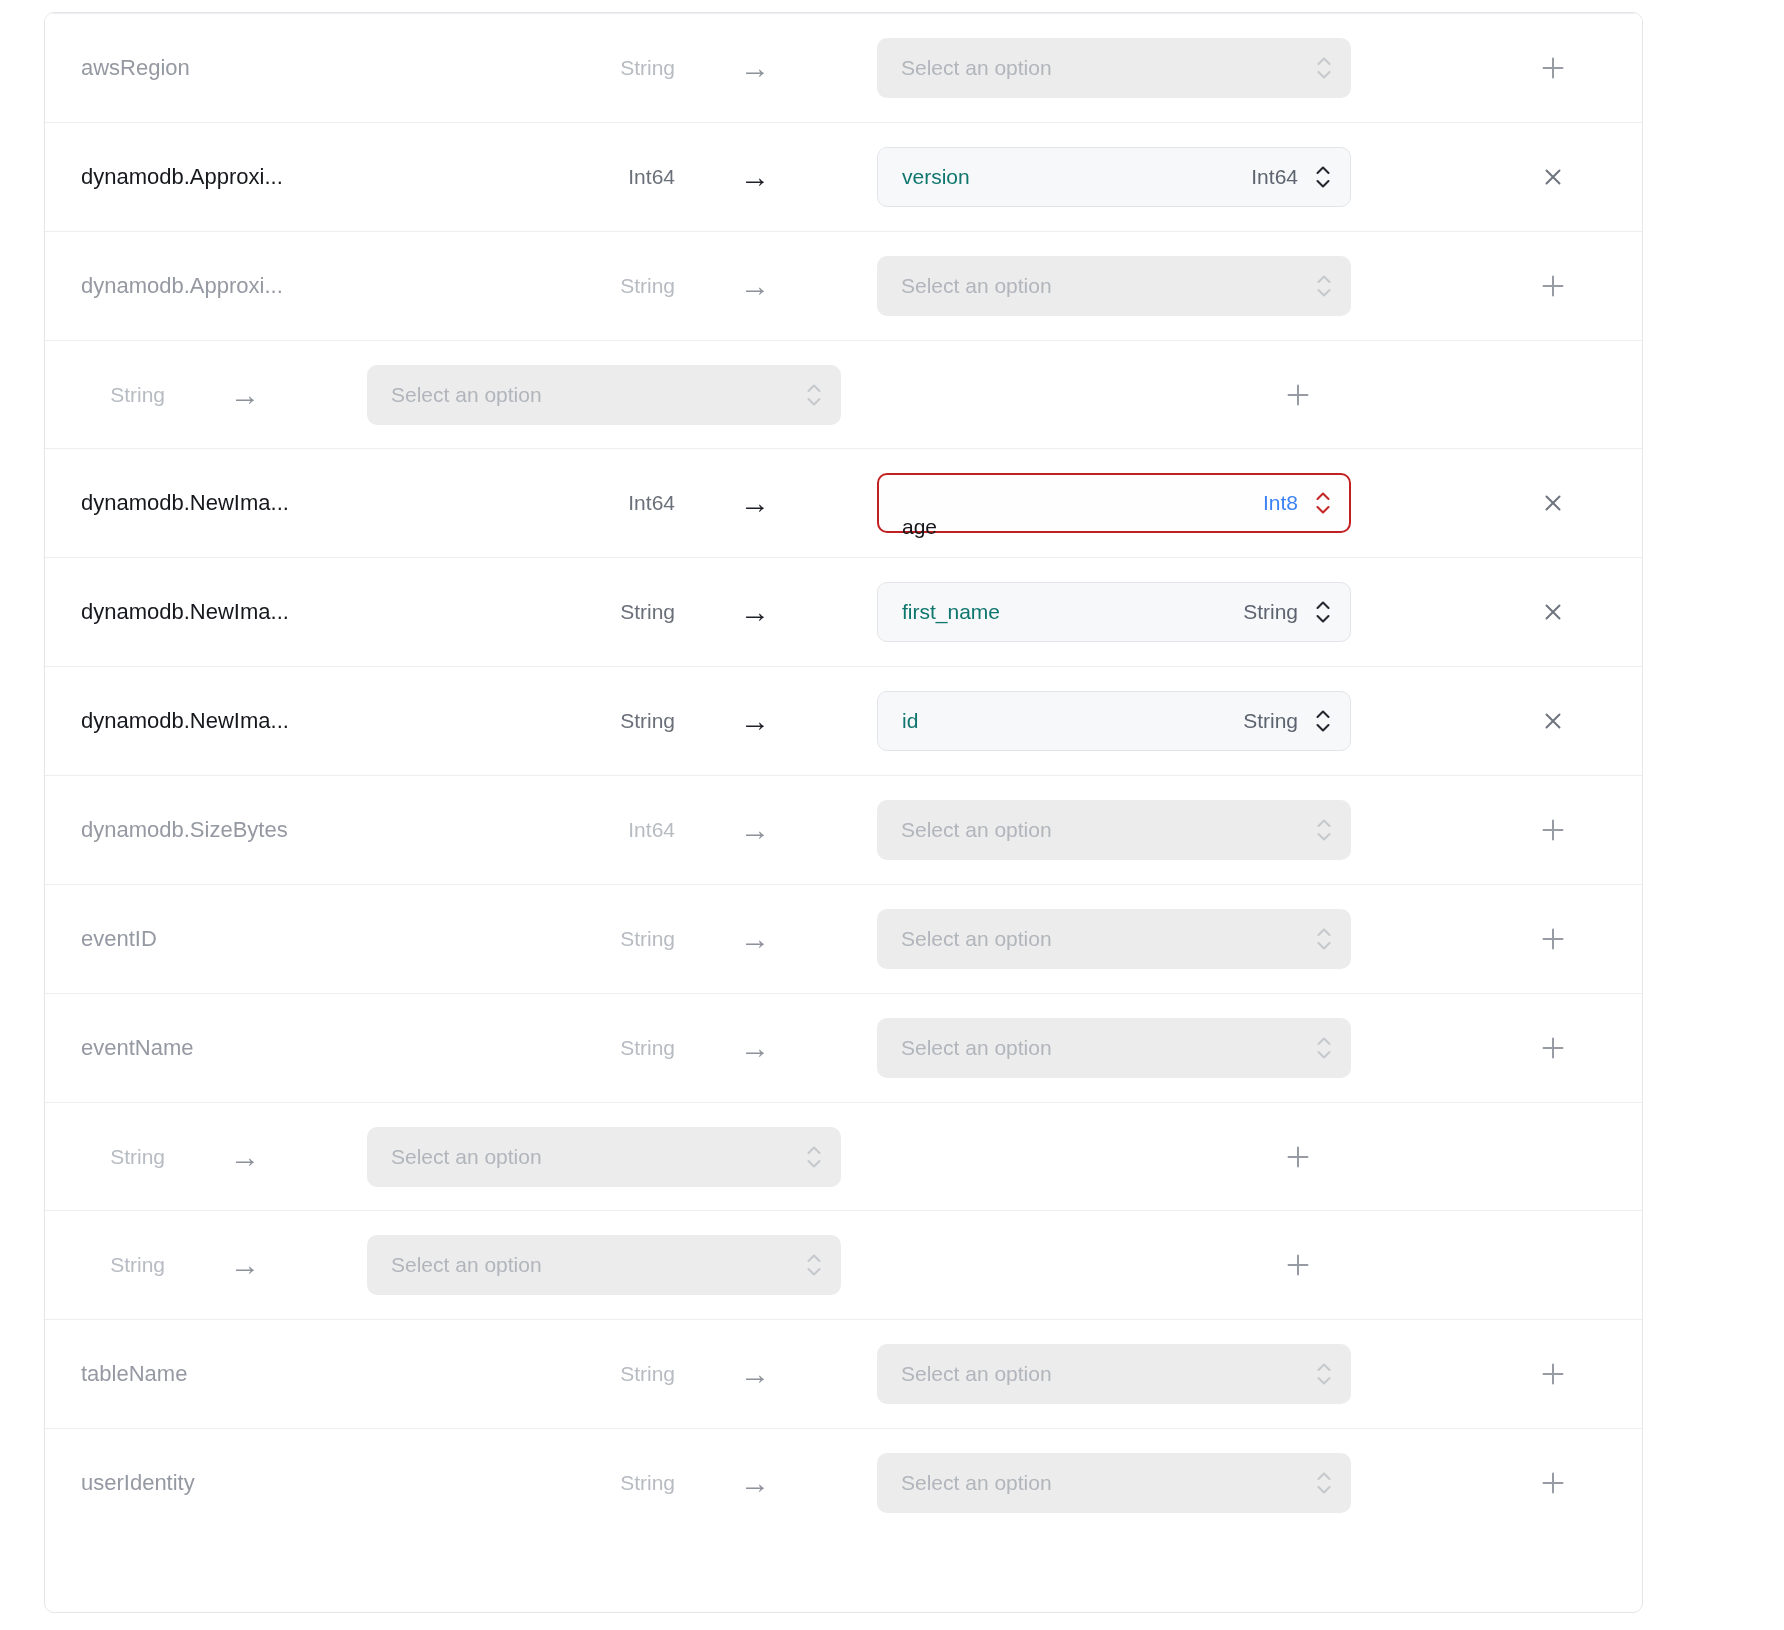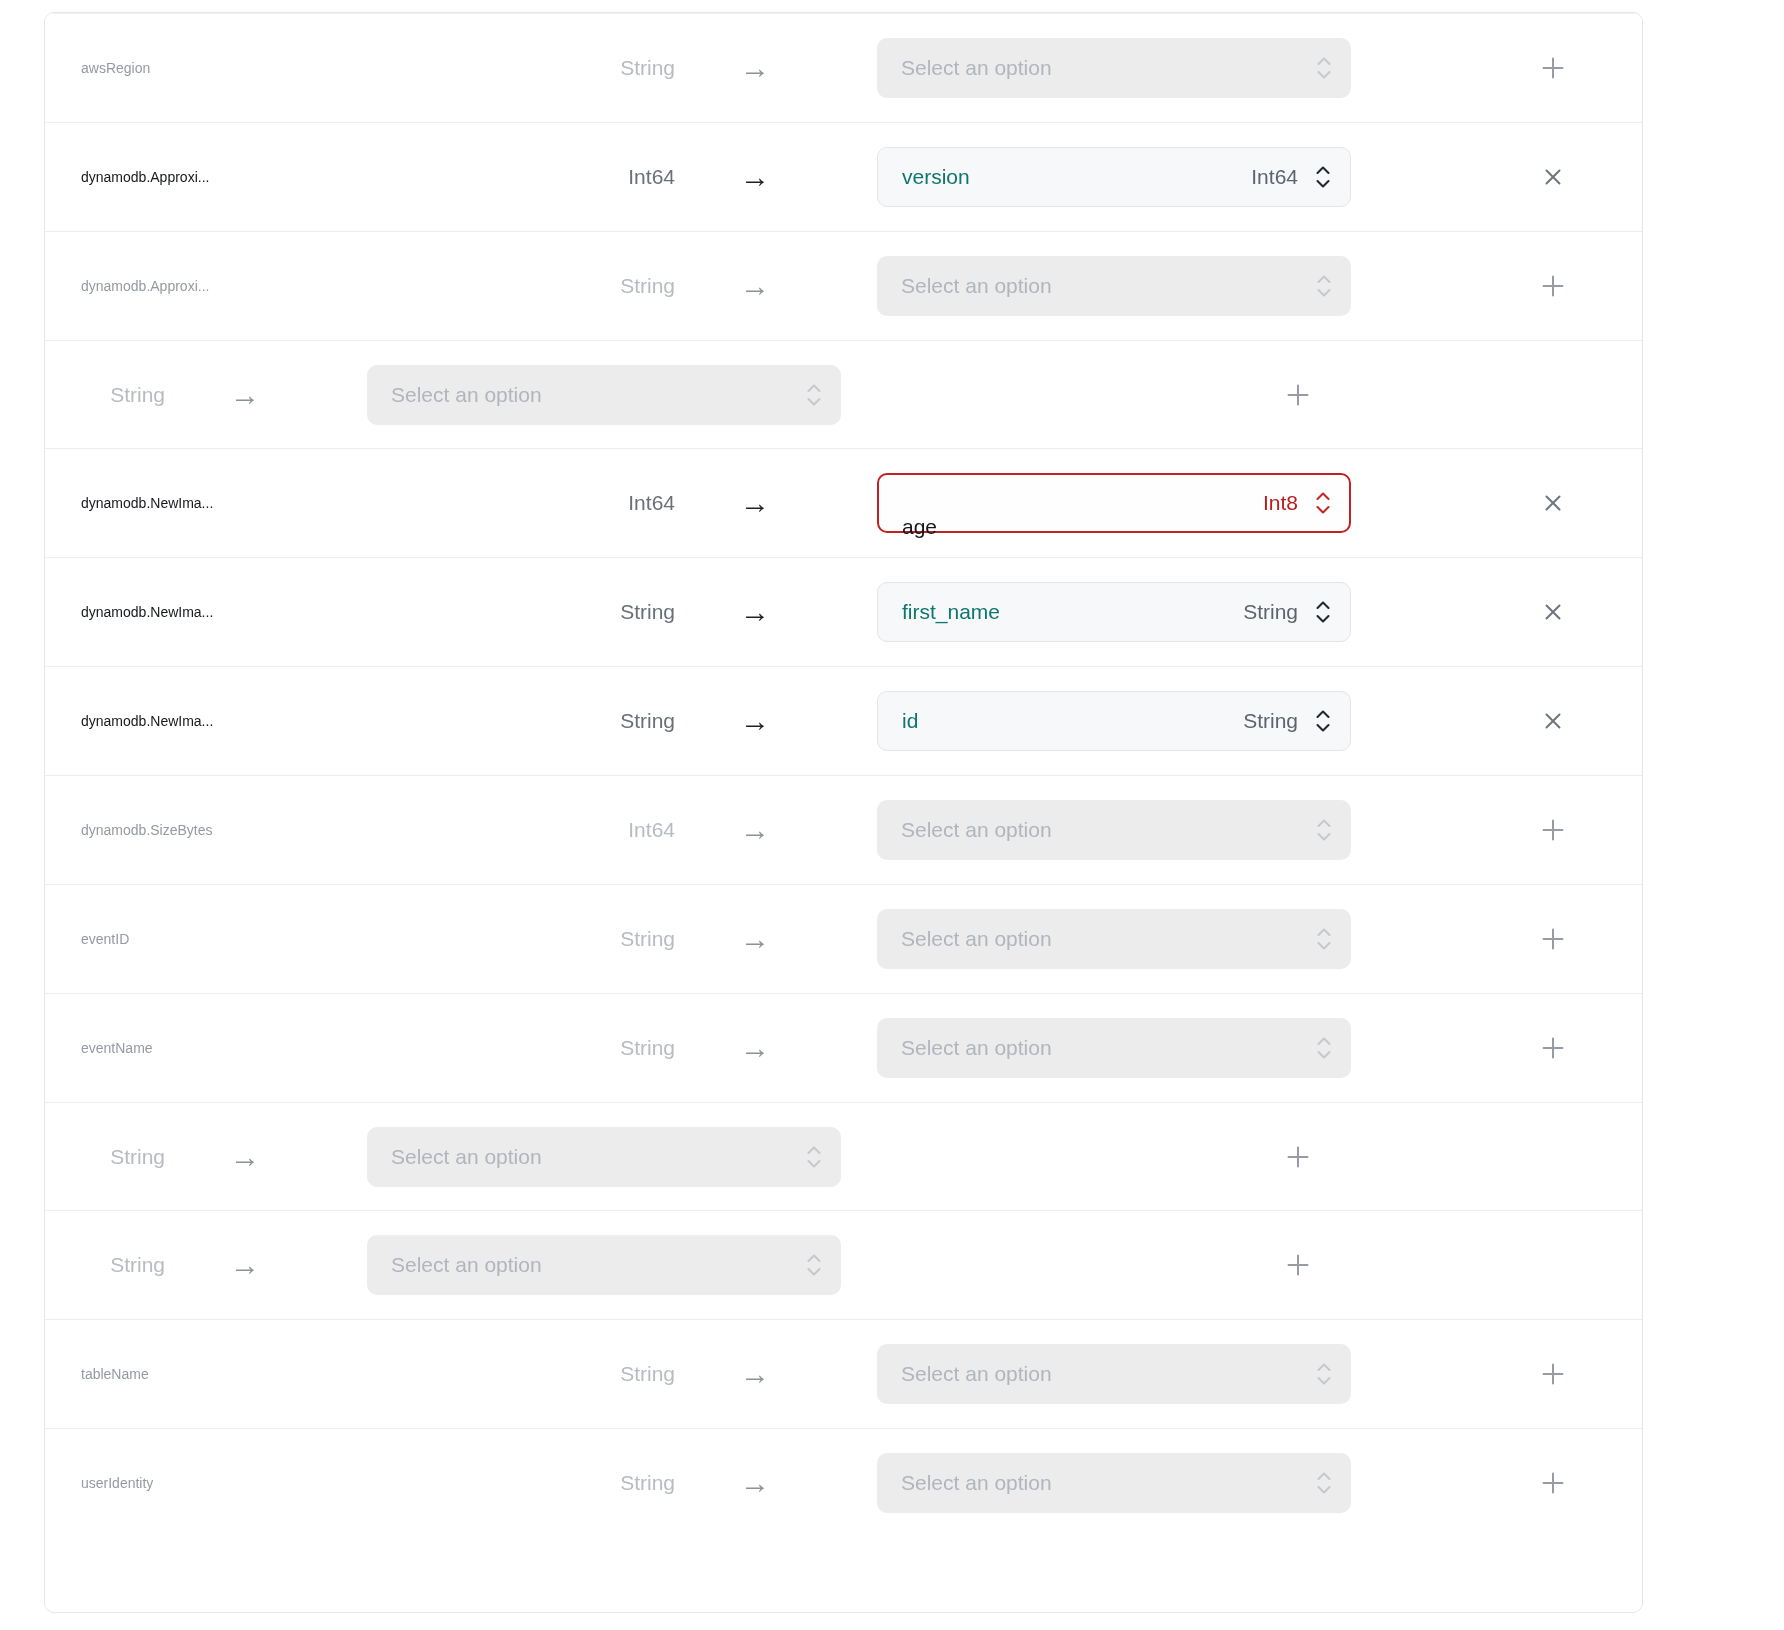--- a/index.html
+++ b/index.html
@@ -20,21 +20,21 @@
   }
   .h-field{width:594px;}
   .h-to{width:160px;text-align:center;}
   .h-spacer{width:42px;}
   .h-col{flex:1;text-align:left;}
   .tbody{height:calc(100% - 75px);display:flex;flex-direction:column;}
   .row{
     flex:1;display:flex;align-items:center;padding-left:36px;
     box-sizing:border-box;border-top:1px solid #eceef1;background:#fff;
   }
-  .c-field{width:510px;font-size:14px;white-space:nowrap;overflow:hidden;}
+  .c-field{width:510px;font-size:22px;white-space:nowrap;overflow:hidden;}
   .c-type{width:84px;text-align:right;font-size:21px;}
   .c-arrow{width:160px;text-align:center;}
   .c-selwrap{margin-left:42px;width:586px;}
   .c-action{flex:1;display:flex;justify-content:center;align-items:center;}
   .row.mapped .c-field{color:#16181d;}
   .row.unmapped .c-field{color:#9599a2;}
   .row.mapped .c-type{color:#6a7079;}
   .row.unmapped .c-type{color:#b7bbc2;}
   .arrow{display:inline-block;}
   .row.mapped .arrow{color:#1d2025;}
@@ -44,21 +44,21 @@
     display:flex;align-items:center;padding:0 18px 0 24px;cursor:pointer;
   }
   .select.placeholder{background:#ececec;border:none;}
   .select.placeholder .sel-name{color:#b1b5bc;}
   .select.filled{background:#f7f8fa;border:1px solid #e3e5e9;}
   .select.filled .sel-name{color:#0f766e;}
   .select.error{background:#fffefe;border:2px solid #c22121;padding:0 17px 0 23px;}
   .select.error .sel-name{color:#15171c;margin-top:48px;}
   .sel-name{flex:1;font-size:21px;white-space:nowrap;overflow:hidden;}
   .sel-type{font-size:21px;color:#5d6470;margin-right:16px;}
-  .select.error .sel-type{color:#b91c1c;}
+  .select.error .sel-type{color:#3b82f6;}
   .chev{flex:0 0 auto;display:block;}
   .action-btn{
     width:44px;height:44px;display:flex;align-items:center;justify-content:center;
     background:none;border:none;padding:0;cursor:pointer;
   }
   .icon-svg{display:block;}
 </style>
 </head>
 <body>
 

